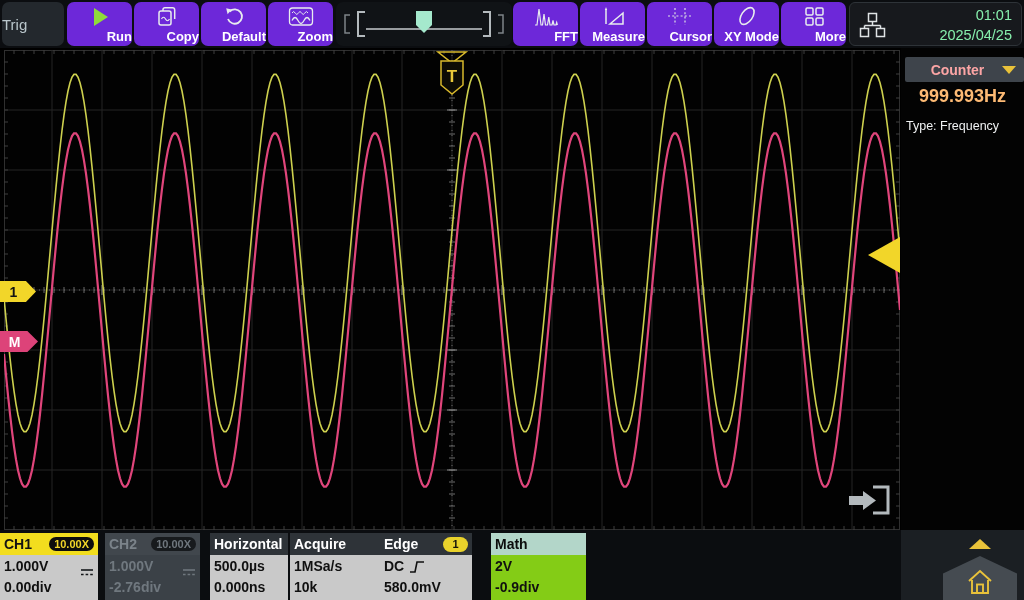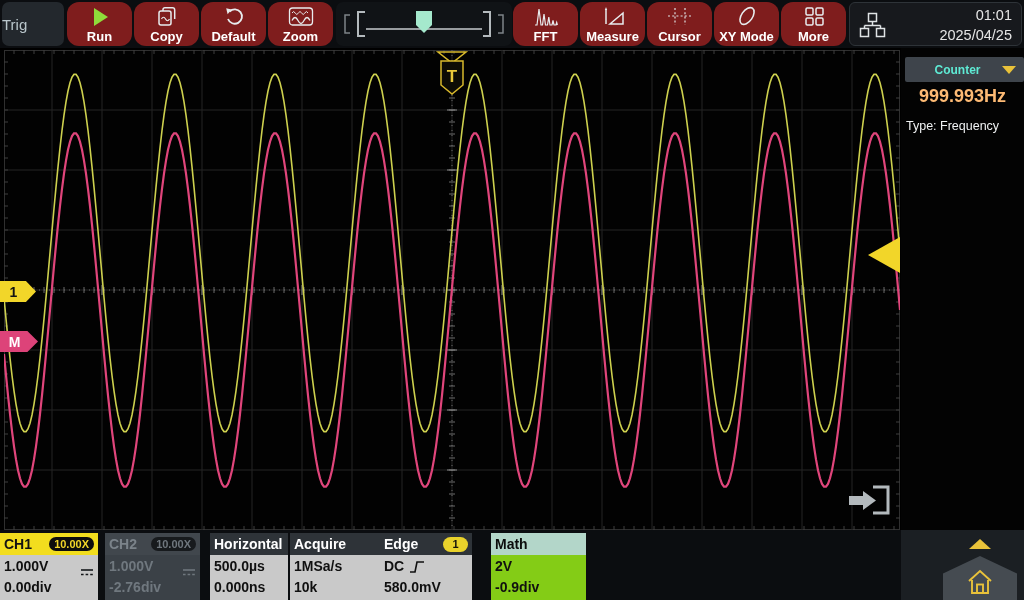--- a/index.html
+++ b/index.html
@@ -1,47 +1,47 @@
 <!DOCTYPE html>
 <html><head>
 <meta charset="utf-8">
 <style>
   html,body{margin:0;padding:0;background:#000;}
   body{position:relative;width:1024px;height:600px;overflow:hidden;
        font-family:"Liberation Sans","DejaVu Sans",sans-serif;-webkit-font-smoothing:antialiased;}
 
   
   .topbar{position:absolute;left:0;top:0;width:1024px;height:48px;background:#0b0d10;}
-  .tb-btn{position:absolute;top:2px;width:65px;height:44px;background:#7f1d1d;border-radius:12px;
-          display:flex;flex-direction:column;align-items:center;justify-content:flex-end;
+  .tb-btn{position:absolute;top:2px;width:65px;height:44px;background:#6d28d9;border-radius:7px;
+          display:flex;flex-direction:column;align-items:flex-end;justify-content:flex-end;
           padding-bottom:2px;box-sizing:border-box;cursor:pointer;}
   .tb-btn .lbl{color:#fff;font-size:13px;font-weight:700;line-height:15px;}
   .tb-btn svg.ic{position:absolute;top:3px;left:50%;transform:translateX(-50%);}
   .trig-btn{position:absolute;left:2px;top:2px;width:62px;height:44px;background:#23282d;border-radius:7px;
             display:flex;align-items:center;justify-content:flex-start;cursor:pointer;}
   .trig-btn span{color:#b9c6cb;font-size:15px;}
   .slider-box{position:absolute;left:336px;top:2px;width:176px;height:44px;background:#101316;border-radius:7px;}
   .clock-box{position:absolute;left:849px;top:2px;width:173px;height:44px;background:#17191d;
              border:1px solid #2e3338;border-radius:6px;box-sizing:border-box;}
   .clock-box .net{position:absolute;left:9px;top:9px;}
-  .clock-txt{position:absolute;right:9px;top:2px;text-align:right;color:#e5e5e5;font-size:14.5px;line-height:20px;}
+  .clock-txt{position:absolute;right:9px;top:2px;text-align:right;color:#86efac;font-size:14.5px;line-height:20px;}
 
   
   .plot{position:absolute;left:4px;top:50px;width:896px;height:480px;background:#020202;}
   .tag{position:absolute;height:21px;display:flex;align-items:center;justify-content:center;
        padding-right:9px;box-sizing:border-box;font-weight:700;font-size:14px;cursor:pointer;
        clip-path:polygon(0 0,72% 0,100% 50%,72% 100%,0 100%);}
   .tag-ch1{left:0px;top:281px;width:36px;background:#f2d629;color:#141414;}
   .tag-math{left:0px;top:331px;width:38px;background:#dd4379;color:#fff;}
 
   
   .sidebar{position:absolute;left:901px;top:48px;width:123px;height:482px;background:#030303;}
   .counter-hd{position:absolute;left:4px;top:9px;width:119px;height:25px;background:#3e444b;border-radius:2px;
               display:flex;align-items:center;justify-content:center;cursor:pointer;}
-  .counter-hd .t{color:#5eead4;font-weight:700;font-size:12px;margin-right:14px;}
+  .counter-hd .t{color:#fca5a5;font-weight:700;font-size:14px;margin-right:14px;}
   .counter-hd .tri{position:absolute;right:8px;top:9px;width:0;height:0;
                    border-left:7px solid transparent;border-right:7px solid transparent;border-top:8px solid #e9c23a;}
   .counter-val{position:absolute;left:0;top:38px;width:123px;text-align:center;color:#fdba74;
                font-size:18px;font-weight:700;}
   .counter-type{position:absolute;left:5px;top:71px;color:#f0f2f3;font-size:12.5px;}
 
   
   .bottombar{position:absolute;left:0;top:530px;width:1024px;height:70px;background:#0b0d10;}
   .panel{position:absolute;top:3px;height:67px;cursor:pointer;}
   .panel .hd{height:22px;display:flex;align-items:center;padding:0 4px;font-weight:700;font-size:14px;box-sizing:border-box;}

